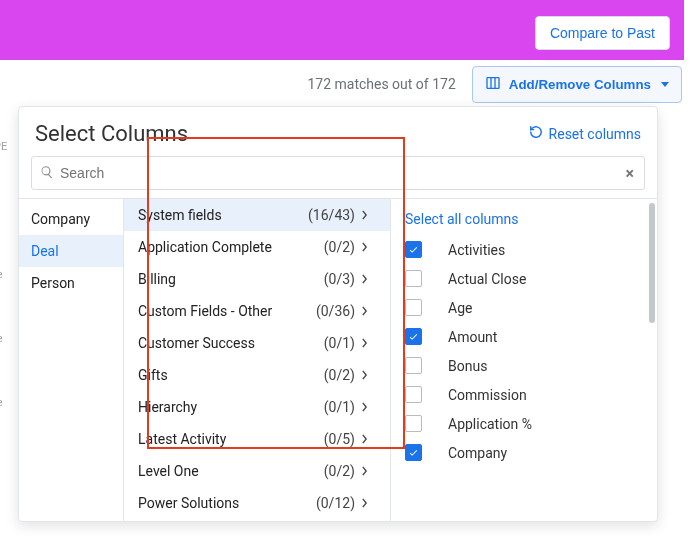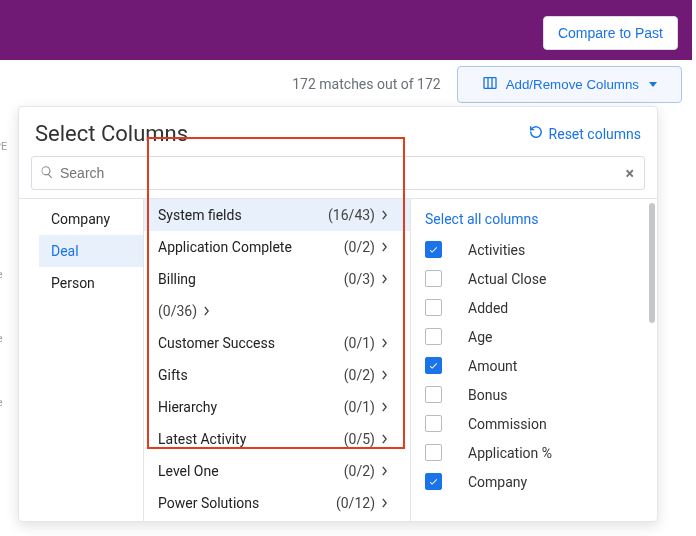--- a/index.html
+++ b/index.html
@@ -8,25 +8,25 @@
     --text:#222;
     --muted:#6a7078;
     --border:#d9dde2;
     --panel-border:#e2e6ea;
     --bg:#f6f7f8;
     --red:#e23c1f;
     --hover:#eef2f6;
   }
   html,body{margin:0;padding:0;font-family:-apple-system,BlinkMacSystemFont,"Segoe UI",Roboto,Arial,sans-serif;color:var(--text);background:#fff;font-size:14px;}
   .stage{position:relative;width:696px;height:536px;overflow:hidden;background:#fff;}
-  .topbar{position:absolute;left:0;right:4px;top:0;height:60px;background:#701a75;border-bottom:1px solid var(--panel-border);}
+  .topbar{position:absolute;left:0;right:12px;top:0;height:60px;background:#d946ef;border-bottom:1px solid var(--panel-border);}
   .compare-btn{position:absolute;right:14px;top:16px;padding:8px 14px;border:1px solid var(--border);border-radius:4px;background:#fff;color:var(--blue);font-size:14px;}
   .subbar{position:absolute;left:0;right:0;top:60px;height:48px;background:#fff;display:flex;align-items:center;justify-content:flex-end;padding:0 14px;gap:16px;}
   .matches{color:var(--muted);font-size:14px;}
-  .add-remove{display:flex;align-items:center;gap:8px;border:1px solid #a9c7f0;background:#f4f8fe;color:var(--blue);padding:8px 24px;border-radius:4px;}
+  .add-remove{display:flex;align-items:center;gap:8px;border:1px solid #a9c7f0;background:#f4f8fe;color:var(--blue);padding:8px 12px;border-radius:4px;font-weight:bold;}
   .add-remove svg{width:16px;height:16px;}
   .caret{margin-left:2px;border-left:4px solid transparent;border-right:4px solid transparent;border-top:5px solid var(--blue);}
   
   .bg-hint{position:absolute;left:-6px;width:26px;height:20px;color:#9aa0a6;font-size:11px;overflow:hidden;}
 
   .popup{
     position:absolute;
     left:18px;top:106px;
     width:638px;height:414px;
     background:#fff;
@@ -38,21 +38,21 @@
   .popup-hdr{display:flex;align-items:center;justify-content:space-between;padding:14px 16px 10px 16px;}
   .popup-hdr h2{margin:0;font-size:22px;font-weight:400;color:#333;}
   .reset{display:flex;align-items:center;gap:6px;color:var(--blue);cursor:pointer;}
   .reset svg{width:14px;height:14px;}
   .search-row{padding:0 12px 8px 12px;}
   .search-wrap{display:flex;align-items:center;border:1px solid var(--border);border-radius:3px;padding:6px 8px;}
   .search-wrap svg{width:14px;height:14px;fill:#888;flex-shrink:0;}
   .search-wrap input{flex:1;border:none;outline:none;font-size:14px;padding:2px 6px;color:#333;}
   .search-wrap .clear{color:#777;font-size:16px;font-weight:bold;cursor:pointer;padding:0 2px;}
 
-  .body{flex:1;display:flex;min-height:0;border-top:1px solid var(--panel-border);padding-left:20px;}
+  .body{flex:1;display:flex;min-height:0;border-top:1px solid var(--panel-border);}
   .col1{width:104px;border-right:1px solid var(--panel-border);padding-top:4px;}
   .c1-item{padding:8px 12px;cursor:pointer;font-size:14px;}
   .c1-item.active{background:var(--blue-soft);color:var(--blue);}
 
   .col2{flex:0 0 266px;position:relative;border-right:1px solid var(--panel-border);overflow:hidden;}
   .col2-scroll{position:absolute;inset:0;overflow-y:auto;}
   .c2-item{display:flex;align-items:center;justify-content:space-between;padding:8px 22px 8px 14px;cursor:pointer;font-size:14px;gap:16px;}
   .c2-item.active{background:var(--blue-soft);}
   .c2-left{flex:1;min-width:0;white-space:nowrap;overflow:hidden;text-overflow:ellipsis;}
   .c2-right{display:flex;align-items:center;gap:6px;color:#444;}
@@ -160,20 +160,21 @@
             <div class="c2-item">
               <span class="c2-left">Billing</span>
               <span class="c2-right">
                 <span>(0/3)</span>
                 <span class="chev"><svg viewBox="0 0 8 12" fill="none" stroke="#444" stroke-width="1.6">
                     <polyline points="2,1 6,6 2,11"></polyline>
                   </svg></span>
               </span>
             </div>
             <div class="c2-item">
+              <span class="c2-left">Custom Fields - Other</span>
               <span class="c2-right">
                 <span>(0/36)</span>
                 <span class="chev"><svg viewBox="0 0 8 12" fill="none" stroke="#444" stroke-width="1.6">
                     <polyline points="2,1 6,6 2,11"></polyline>
                   </svg></span>
               </span>
             </div>
             <div class="c2-item">
               <span class="c2-left">Customer Success</span>
               <span class="c2-right">
@@ -242,24 +243,20 @@
                 </svg>
               </span>
               <span class="chk-label">Activities</span>
             </div>
             <div class="chk-row">
               <span class="chk"></span>
               <span class="chk-label">Actual Close</span>
             </div>
             <div class="chk-row">
               <span class="chk"></span>
-              <span class="chk-label">Added</span>
-            </div>
-            <div class="chk-row">
-              <span class="chk"></span>
               <span class="chk-label">Age</span>
             </div>
             <div class="chk-row">
               <span class="chk checked">
                 <svg viewBox="0 0 24 24">
                   <path d="M9 16.2l-3.5-3.5L4 14.2 9 19.2 20 8.2l-1.5-1.5z"></path>
                 </svg>
               </span>
               <span class="chk-label">Amount</span>
             </div>

